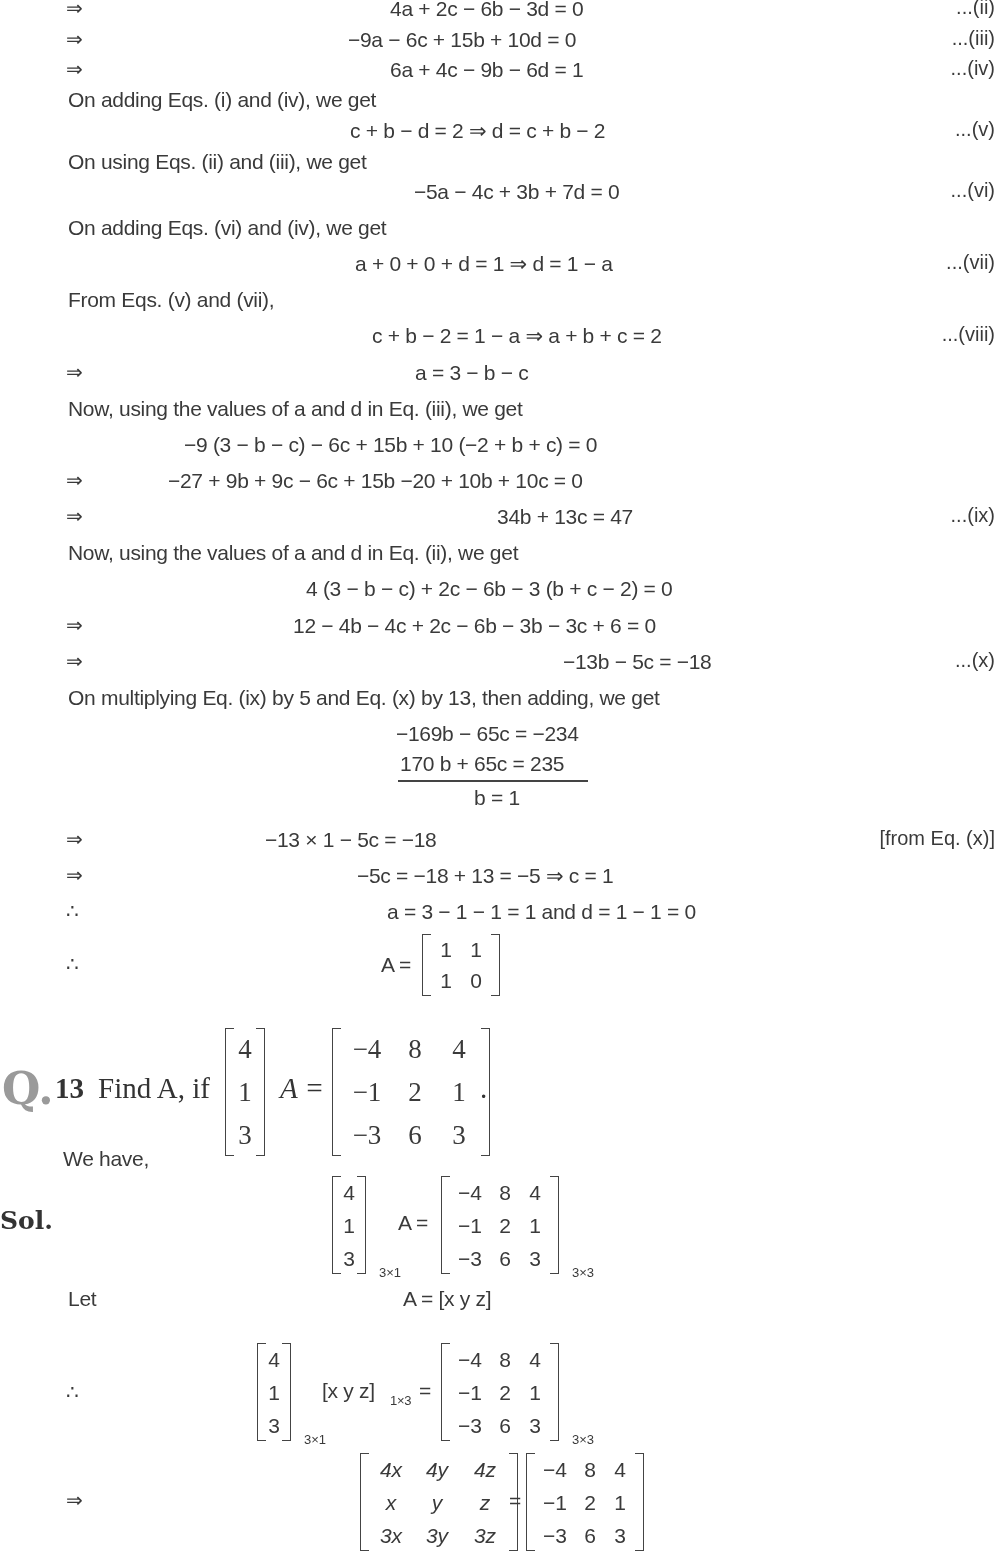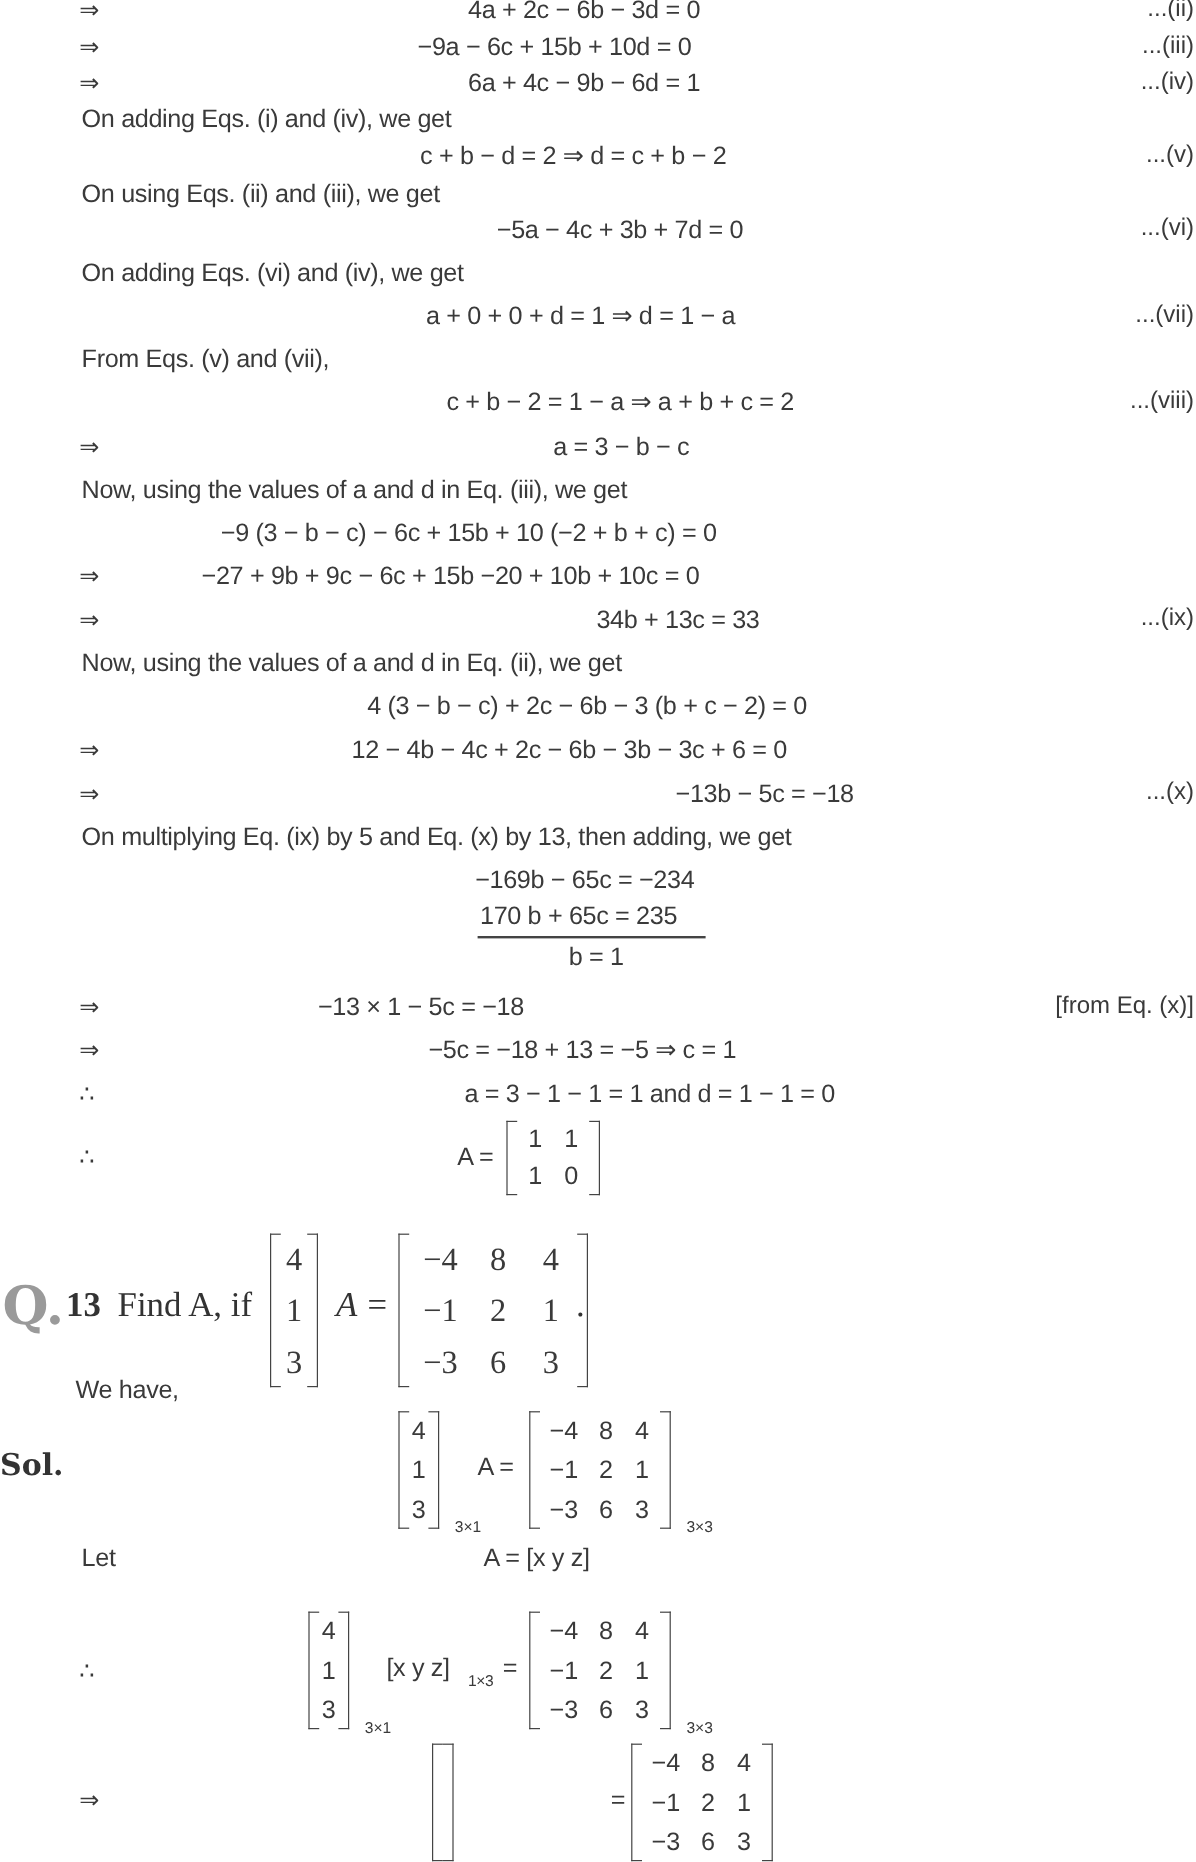--- a/index.html
+++ b/index.html
@@ -53,31 +53,31 @@
 
 <div class="ln" style="top:251px;left:355px">a + 0 + 0 + d = 1 ⇒ d = 1 − a</div>
 <div class="tag" style="top:251px">...(vii)</div>
 
 <div class="ln txt" style="top:287px">From Eqs. (v) and (vii),</div>
 
 <div class="ln" style="top:323px;left:372px">c + b − 2 = 1 − a ⇒ a + b + c = 2</div>
 <div class="tag" style="top:323px">...(viii)</div>
 
 <div class="arrow" style="top:360px">⇒</div>
-<div class="ln" style="top:360px;left:461px">a = 3 − b − c</div>
+<div class="ln" style="top:360px;left:415px">a = 3 − b − c</div>
 
 <div class="ln txt" style="top:396px">Now, using the values of a and d in Eq. (iii), we get</div>
 
 <div class="ln" style="top:432px;left:184px">−9 (3 − b − c) − 6c + 15b + 10 (−2 + b + c) = 0</div>
 
 <div class="arrow" style="top:468px">⇒</div>
 <div class="ln" style="top:468px;left:168px">−27 + 9b + 9c − 6c + 15b −20 + 10b + 10c = 0</div>
 
 <div class="arrow" style="top:504px">⇒</div>
-<div class="ln" style="top:504px;left:497px">34b + 13c = 33</div>
+<div class="ln" style="top:504px;left:497px">34b + 13c = 47</div>
 <div class="tag" style="top:504px">...(ix)</div>
 
 <div class="ln txt" style="top:540px">Now, using the values of a and d in Eq. (ii), we get</div>
 
 <div class="ln" style="top:576px;left:306px">4 (3 − b − c) + 2c − 6b − 3 (b + c − 2) = 0</div>
 
 <div class="arrow" style="top:613px">⇒</div>
 <div class="ln" style="top:613px;left:293px">12 − 4b − 4c + 2c − 6b − 3b − 3c + 6 = 0</div>
 
 <div class="arrow" style="top:649px">⇒</div>
@@ -207,20 +207,31 @@
     <span>6</span>
     <span>3</span>
   </div>
   <div class="br r"></div>
   <span class="sub">3×3</span>
 </div>
 
 <div class="arrow" style="top:1488px">⇒</div>
 <div class="mx" style="top:1453px;left:360px;height:98px">
   <div class="br l"></div>
+  <div class="grid" style="grid-template-columns:44px 48px 48px;grid-template-rows:33px 33px 32px;font-style:italic">
+    <span>4x</span>
+    <span>4y</span>
+    <span>4z</span>
+    <span>x</span>
+    <span>y</span>
+    <span>z</span>
+    <span>3x</span>
+    <span>3y</span>
+    <span>3z</span>
+  </div>
   <div class="br r"></div>
 </div>
 <div class="ln" style="top:1488px;left:509px">=</div>
 <div class="mx" style="top:1453px;left:526px;height:98px">
   <div class="br l"></div>
   <div class="grid" style="grid-template-columns:40px 30px 30px;grid-template-rows:33px 33px 32px">
     <span>−4</span>
     <span>8</span>
     <span>4</span>
     <span>−1</span>

